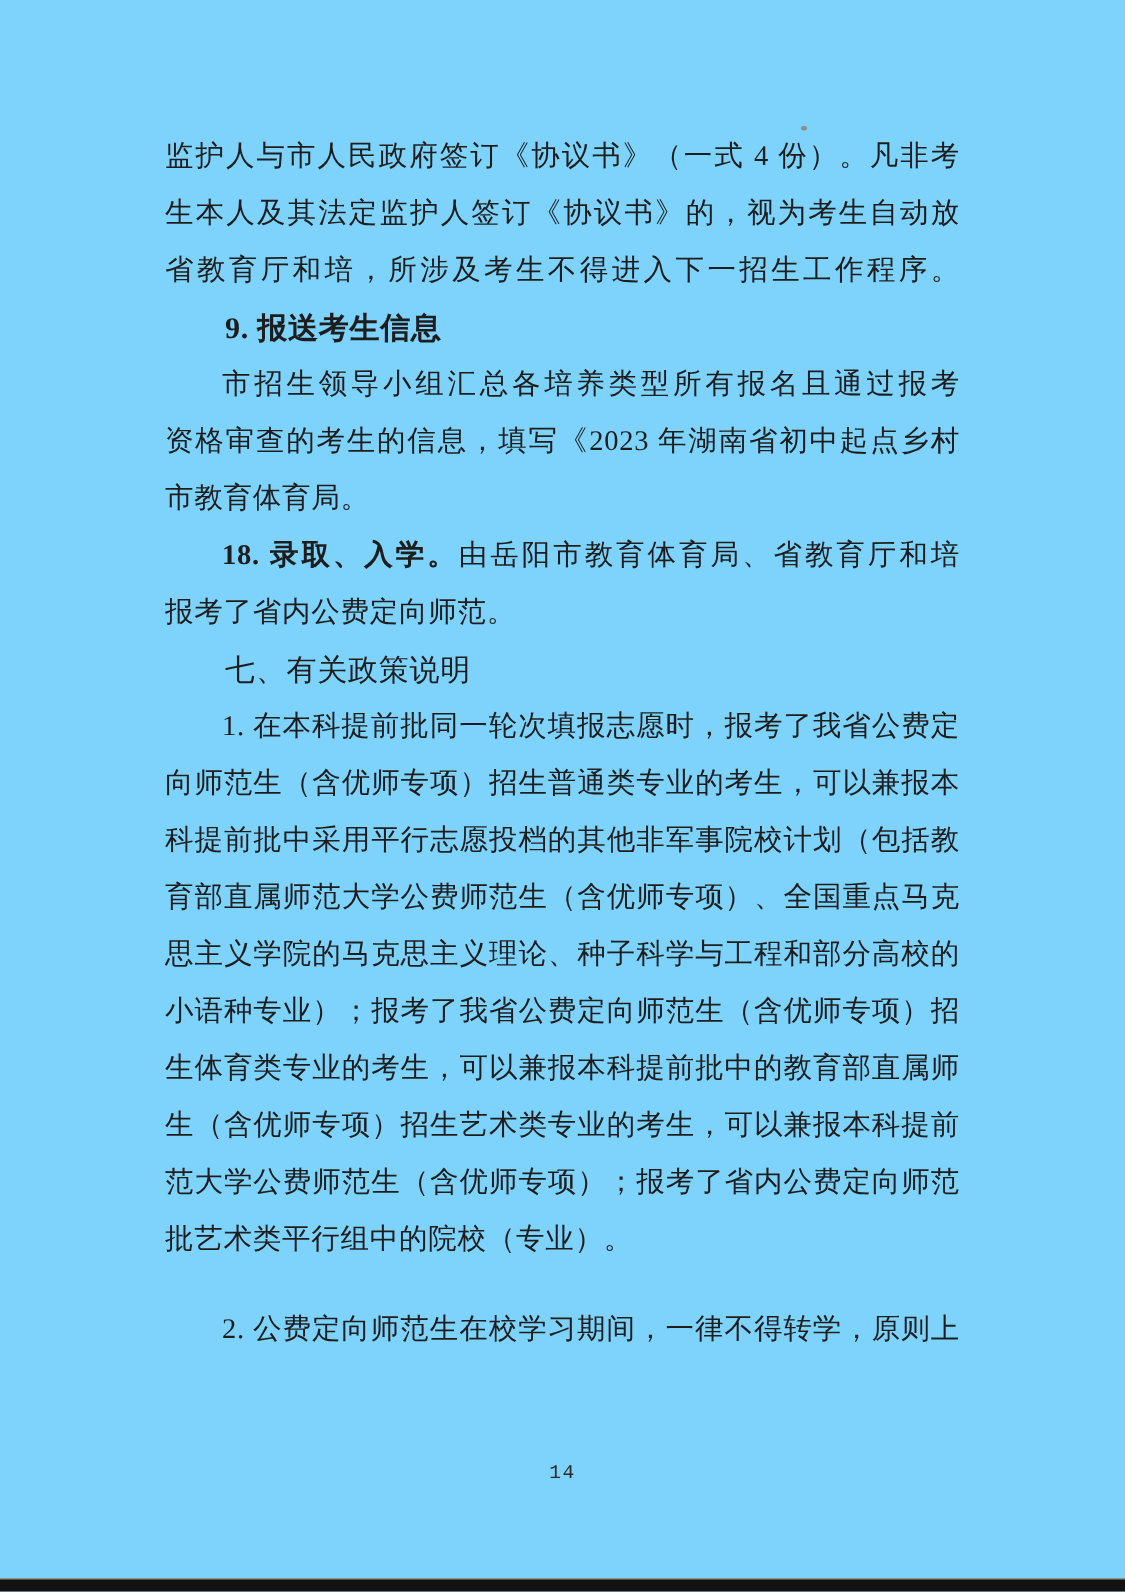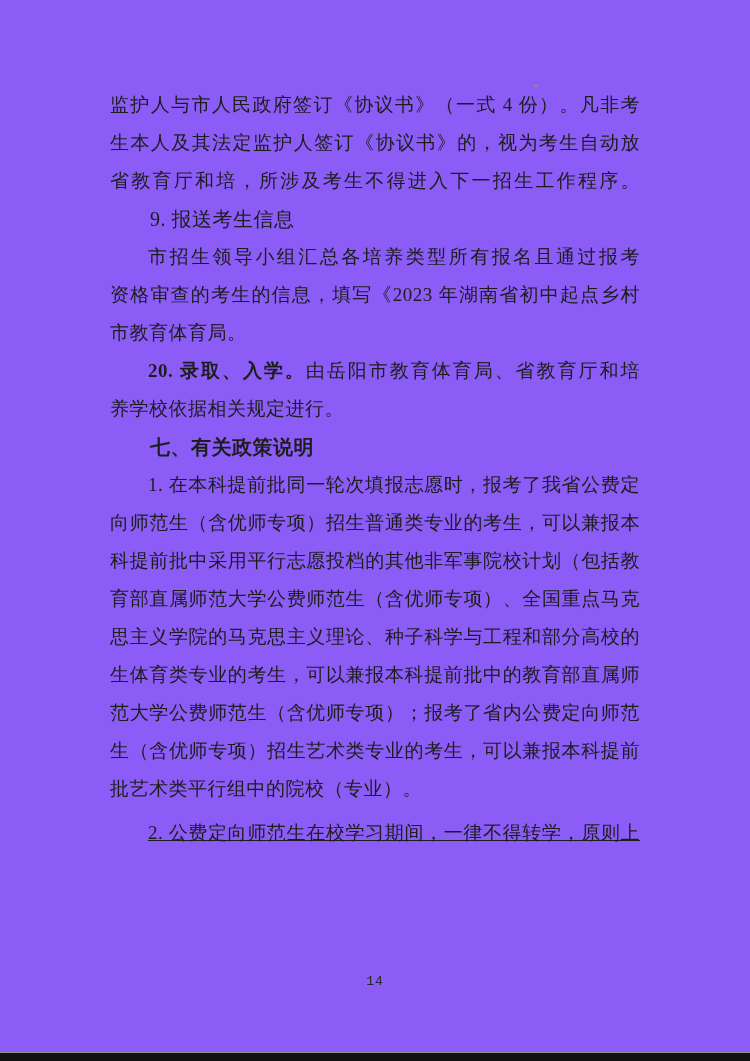--- a/index.html
+++ b/index.html
@@ -8,48 +8,48 @@
     height: 1061px;
     background: #ffffff;
     position: relative;
     overflow: hidden;
     font-family: "Liberation Serif", "DejaVu Serif", serif;
     color: #1d1d1d;
   }
   .page {
     position: absolute;
     inset: 0;
-    background: #8b5cf6;
+    background: #7dd3fc;
   }
   .text-block {
     position: absolute;
     left: 110px;
     top: 86px;
     width: 530px;
   }
   .line {
     font-size: 19px;
     line-height: 38px;
     height: 38px;
     text-align: left;
     letter-spacing: 0.5px;
   }
   .line.fill {
     text-align: justify;
     text-align-last: justify;
   }
   .line.indent { text-indent: 2em; }
-  .line.bold { font-weight: 400; font-size: 20px; }
+  .line.bold { font-weight: 700; font-size: 20px; }
   .line.hei {
     font-family: "Liberation Sans", "DejaVu Sans", sans-serif;
-    font-weight: 700;
+    font-weight: 400;
     font-size: 20px;
   }
   .line b { font-weight: 700; }
-  .line.space-before { margin-top: 6px; text-decoration: underline; }
+  .line.space-before { margin-top: 22px; }
   .page-number {
     position: absolute;
     left: 0;
     top: 974px;
     width: 100%;
     text-align: center;
     font-size: 13px;
     color: #2a2a2a;
     letter-spacing: 1px;
     font-family: Liberation Mono, monospace;
@@ -80,29 +80,30 @@
 <div class="page">
   <span class="scan-speck"></span>
   <div class="text-block">
       <div class="line fill">监护人与市人民政府签订《协议书》（一式 4 份）。凡非考</div>
       <div class="line fill">生本人及其法定监护人签订《协议书》的，视为考生自动放</div>
       <div class="line fill">省教育厅和培，所涉及考生不得进入下一招生工作程序。</div>
       <div class="line indent bold">9. 报送考生信息</div>
       <div class="line fill indent">市招生领导小组汇总各培养类型所有报名且通过报考</div>
       <div class="line fill">资格审查的考生的信息，填写《2023 年湖南省初中起点乡村</div>
       <div class="line">市教育体育局。</div>
-      <div class="line fill indent"><b>20. 录取、入学。</b>由岳阳市教育体育局、省教育厅和培</div>
-      <div class="line">养学校依据相关规定进行。</div>
+      <div class="line fill indent"><b>18. 录取、入学。</b>由岳阳市教育体育局、省教育厅和培</div>
+      <div class="line">报考了省内公费定向师范。</div>
       <div class="line indent hei">七、有关政策说明</div>
       <div class="line fill indent">1. 在本科提前批同一轮次填报志愿时，报考了我省公费定</div>
       <div class="line fill">向师范生（含优师专项）招生普通类专业的考生，可以兼报本</div>
       <div class="line fill">科提前批中采用平行志愿投档的其他非军事院校计划（包括教</div>
       <div class="line fill">育部直属师范大学公费师范生（含优师专项）、全国重点马克</div>
       <div class="line fill">思主义学院的马克思主义理论、种子科学与工程和部分高校的</div>
+      <div class="line fill">小语种专业）；报考了我省公费定向师范生（含优师专项）招</div>
       <div class="line fill">生体育类专业的考生，可以兼报本科提前批中的教育部直属师</div>
+      <div class="line fill">生（含优师专项）招生艺术类专业的考生，可以兼报本科提前</div>
       <div class="line fill">范大学公费师范生（含优师专项）；报考了省内公费定向师范</div>
-      <div class="line fill">生（含优师专项）招生艺术类专业的考生，可以兼报本科提前</div>
       <div class="line">批艺术类平行组中的院校（专业）。</div>
       <div class="line fill indent space-before">2. 公费定向师范生在校学习期间，一律不得转学，原则上</div>
     </div>
   <div class="page-number">14</div>
   <div class="scan-edge-bar"></div>
 </div>
 
 </body></html>

